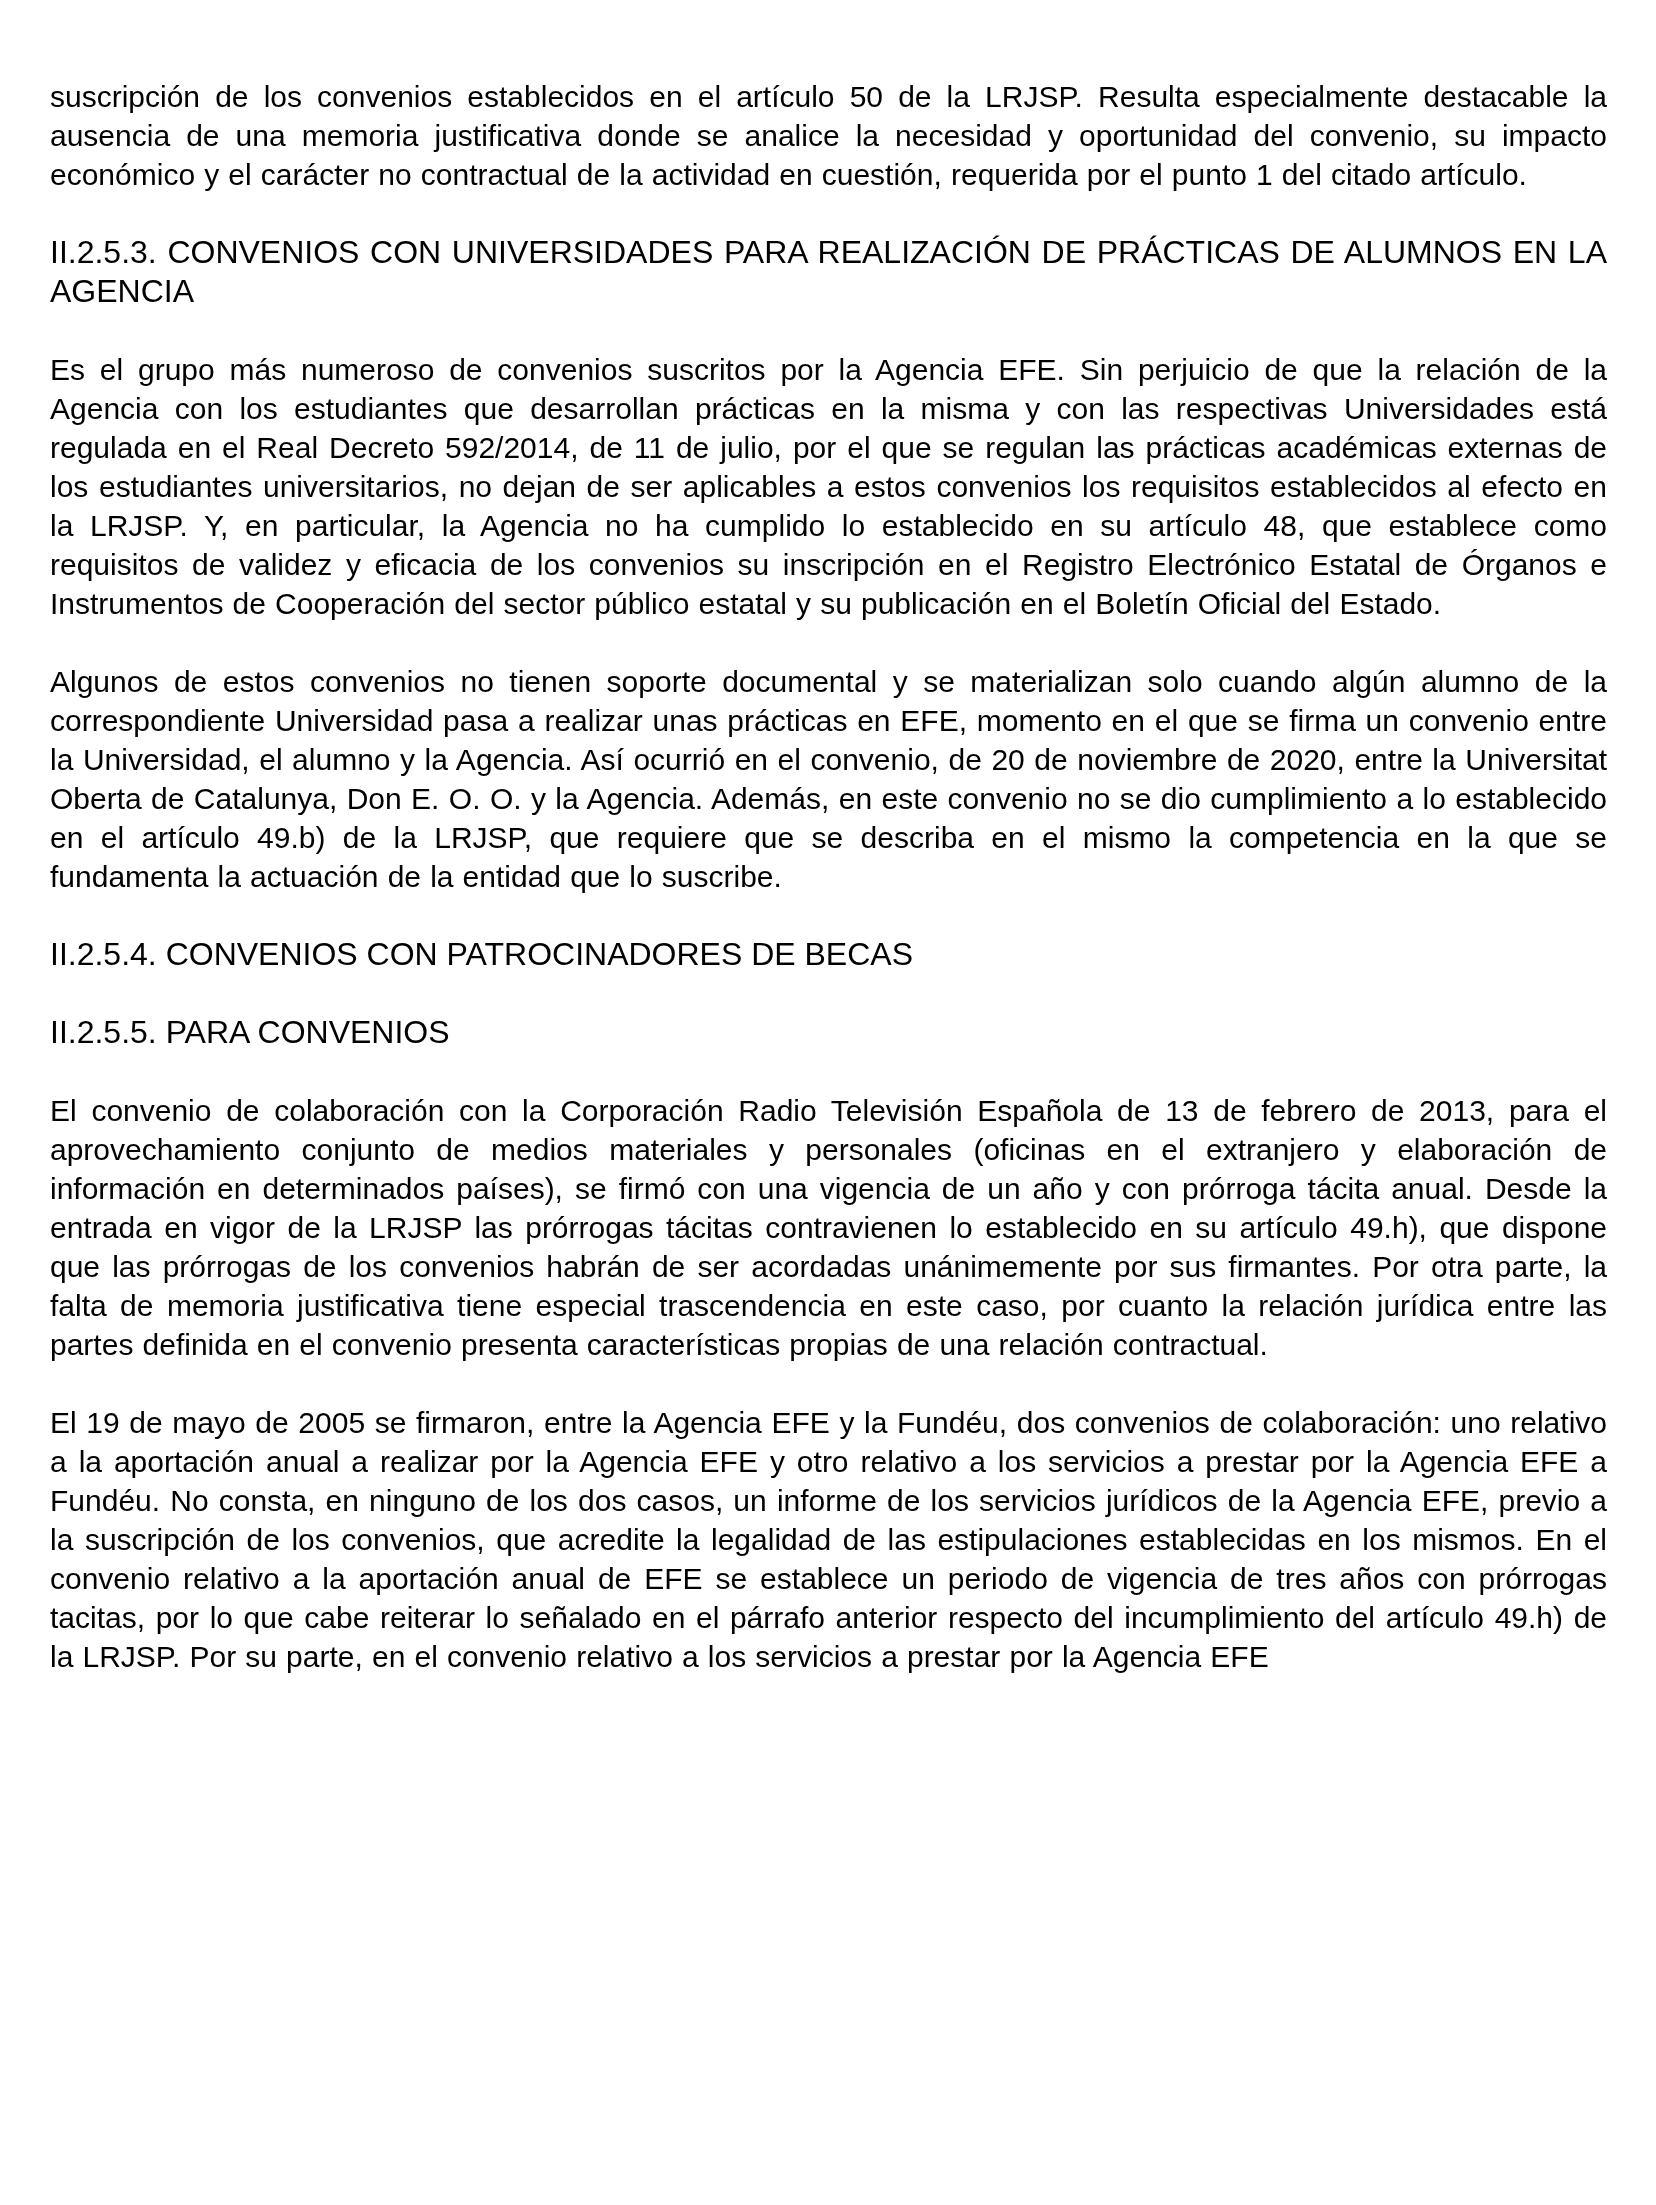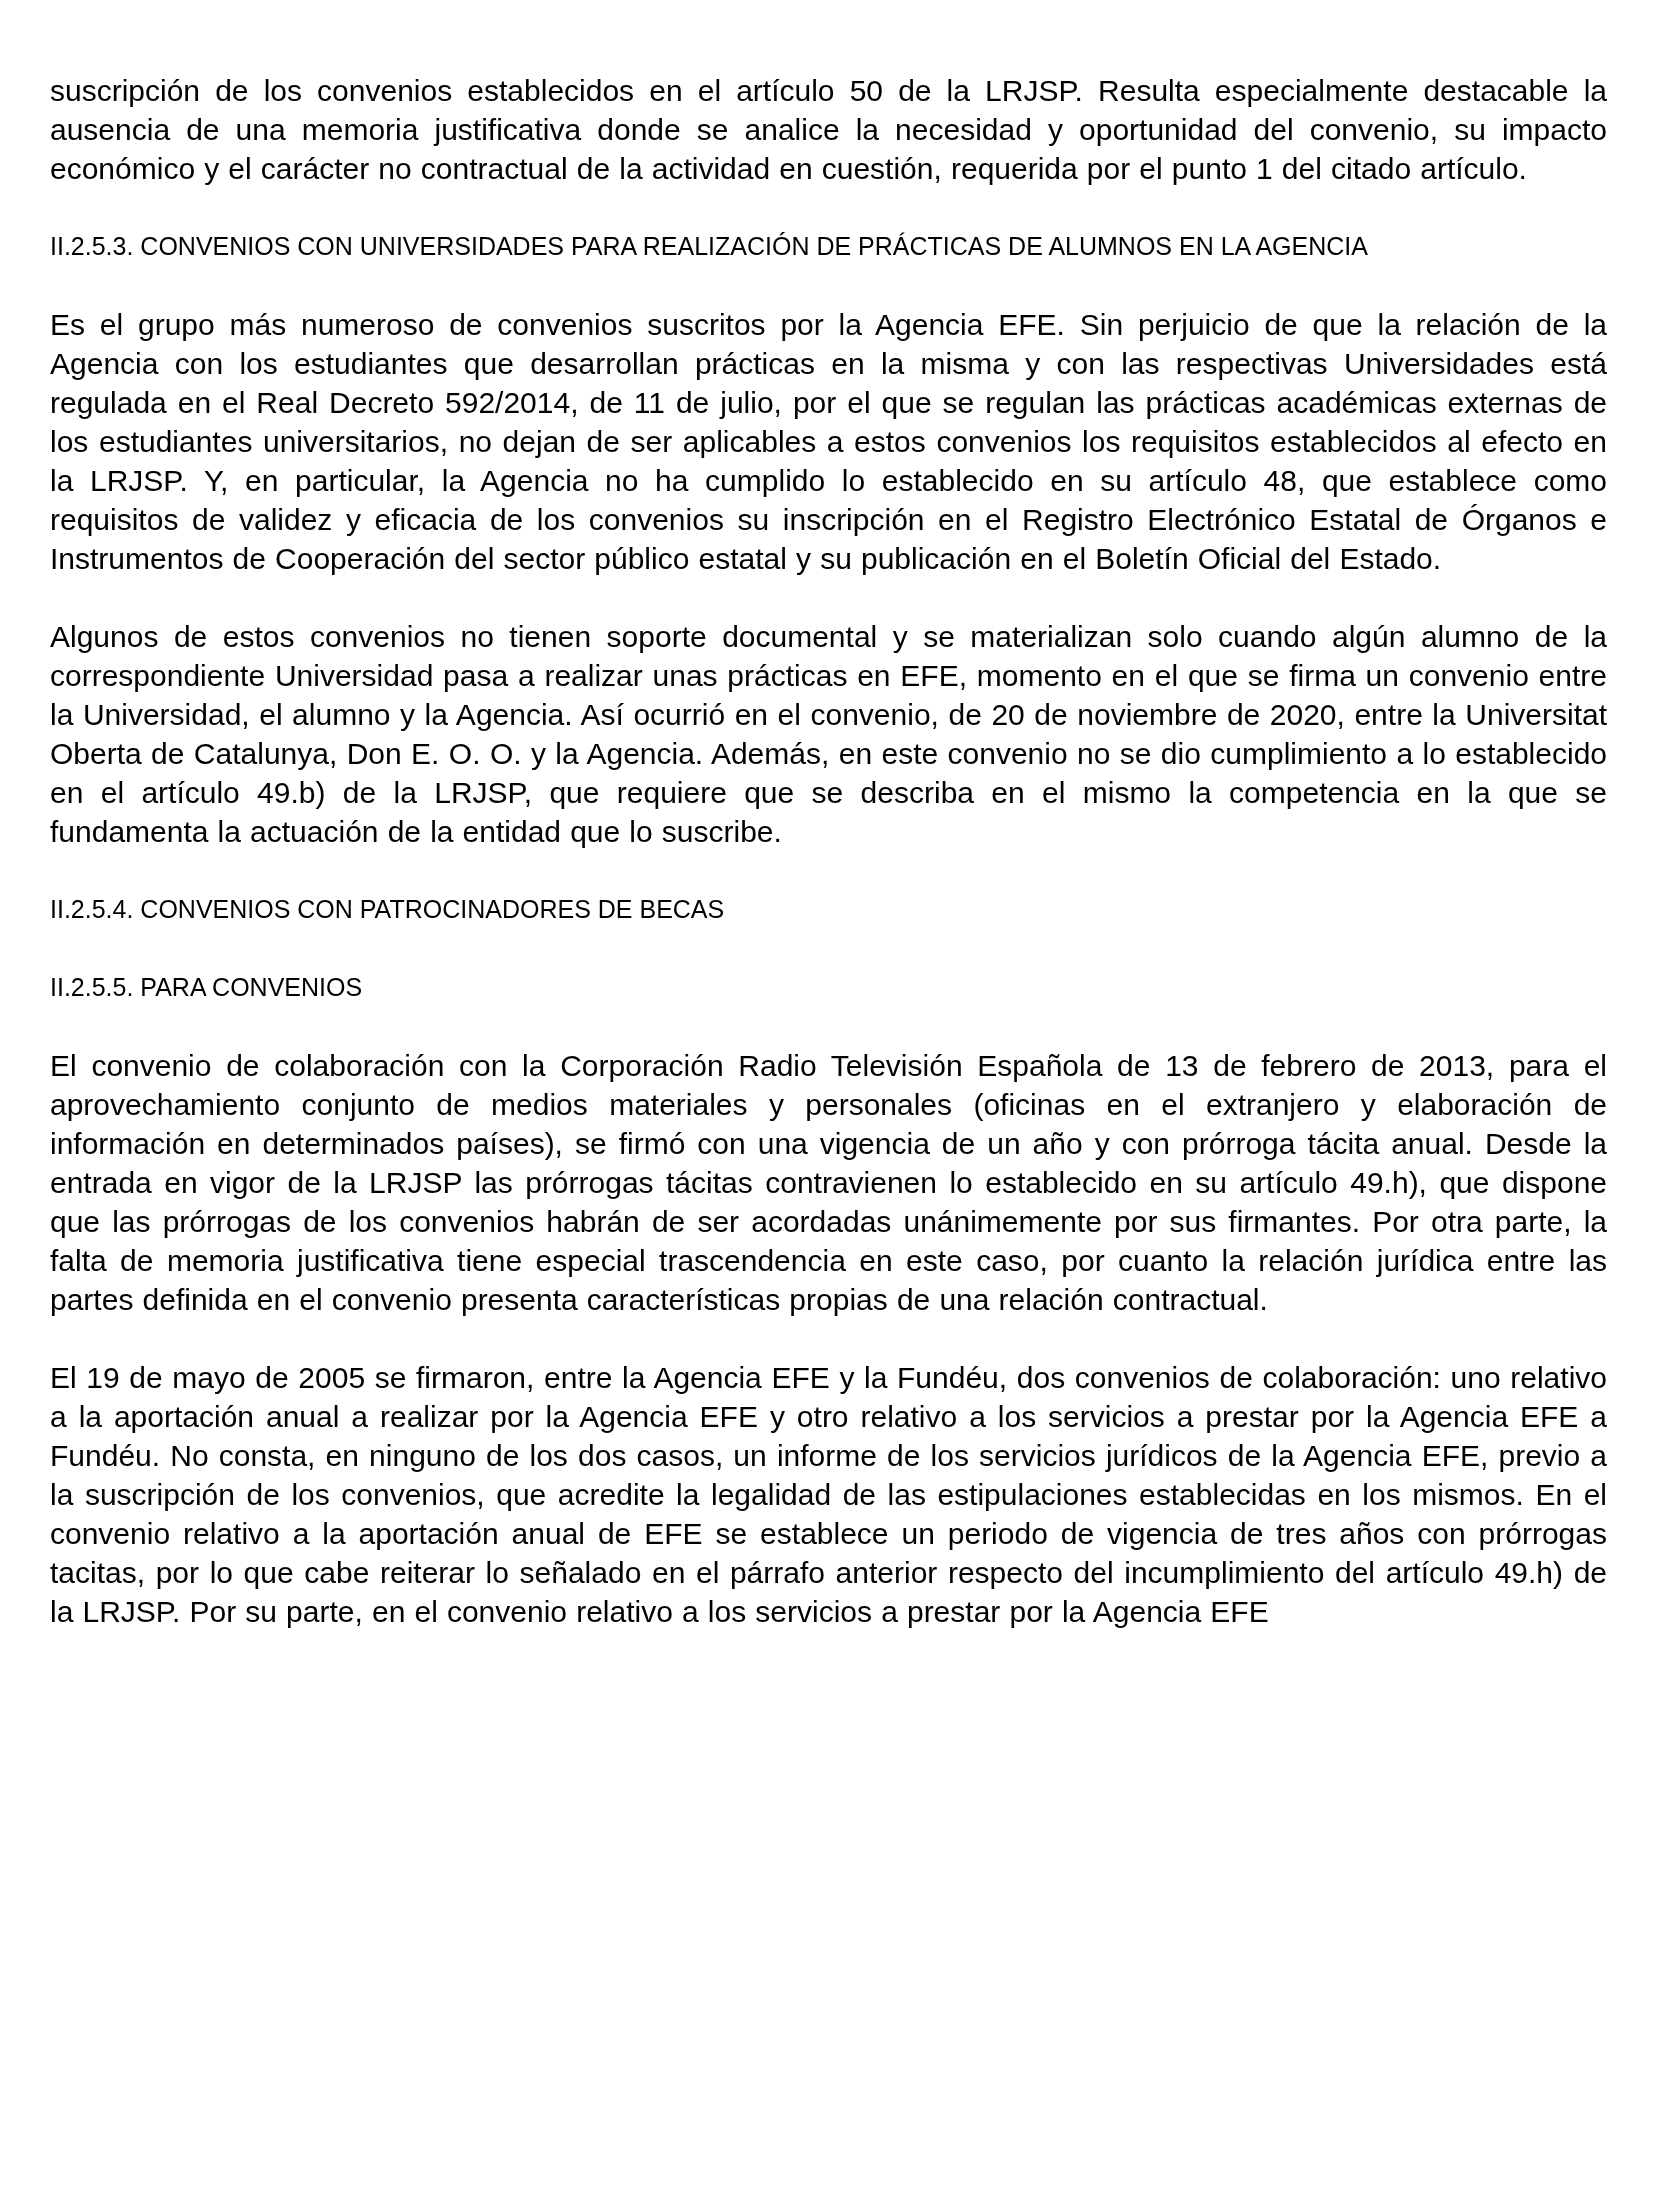--- a/index.html
+++ b/index.html
@@ -13,31 +13,31 @@
     width: 1656px;
     height: 2205px;
     background: #ffffff;
     color: #000000;
     box-sizing: border-box;
     padding: 65px 49px 48px 50px;
     font-family: "Liberation Sans", "DejaVu Sans", sans-serif;
     overflow: hidden;
   }
   .doc-block {
-    margin: 6px 0 39px 0;
+    margin: 12px 0 39px 0;
     font-size: 30px;
     line-height: 39px;
     font-weight: 400;
     text-align: justify;
     text-justify: inter-word;
     word-spacing: 0.8px;
   }
   .doc-heading {
     margin: 0 0 39px 0;
-    font-size: 25px;
+    font-size: 32px;
     line-height: 39px;
     font-weight: 400;
     text-align: justify;
     text-justify: inter-word;
   }
 </style>
 </head>
 <body>
 
 <div class="page">

